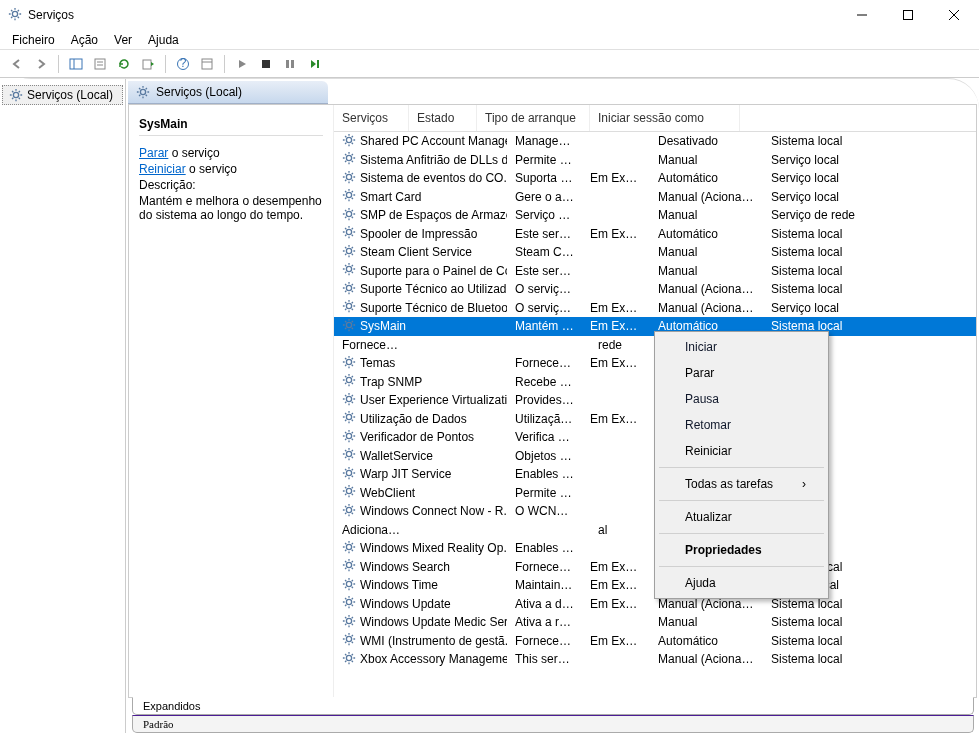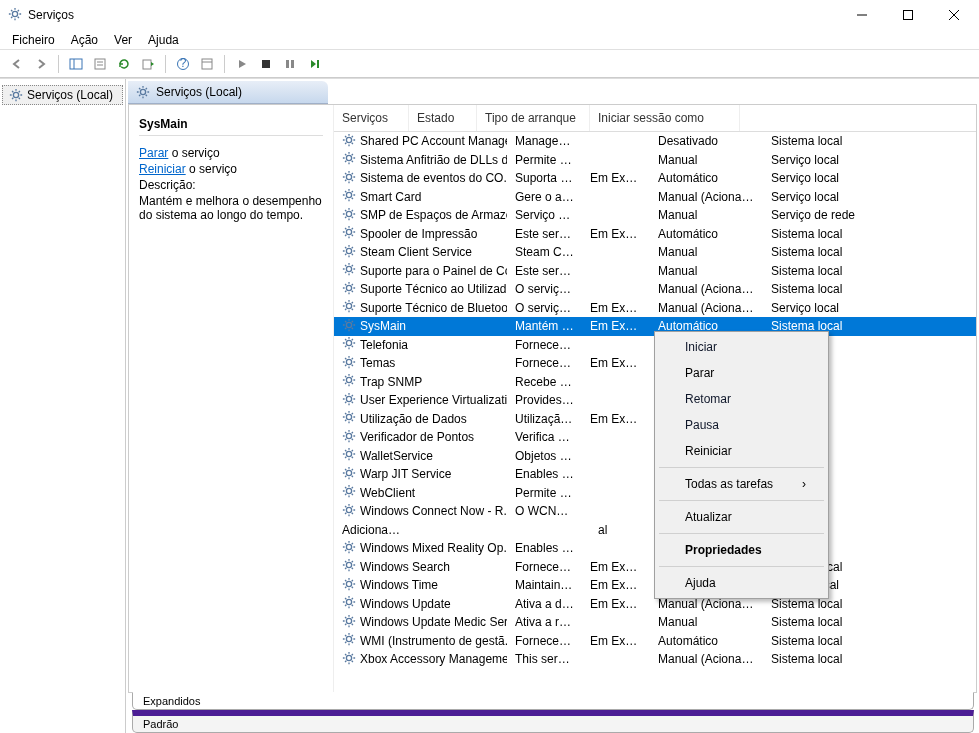--- a/index.html
+++ b/index.html
@@ -15,21 +15,21 @@
   
   .menubar { height: 20px; display: flex; align-items: center; padding: 0 4px; border-bottom: 1px solid #e0e0e0; }
   .menubar .menu { padding: 2px 8px; cursor: pointer; }
 
   
   .toolbar { height: 28px; display: flex; align-items: center; padding: 2px 6px; border-bottom: 1px solid #ccc; gap: 2px; }
   .toolbar .tb { width: 22px; height: 22px; display: flex; align-items: center; justify-content: center; cursor: pointer; border: 1px solid transparent; }
   .toolbar .sep { width: 1px; height: 18px; background: #ccc; margin: 0 4px; }
 
   
-  .main { flex: 1; display: flex; border-top: 1px solid #ddd; min-height: 0; }
+  .main { flex: 1; display: flex; border-top: 1px solid #ddd; min-height: 0; border-radius: 31px; }
   .left-panel { width: 126px; background: #fff; border-right: 1px solid #ccc; padding-top: 4px; }
   .left-item { display: flex; align-items: center; gap: 4px; padding: 2px 6px; background: #f0f0f0; border: 1px dotted #888; margin: 2px; }
 
   .right-panel { flex: 1; display: flex; flex-direction: column; min-width: 0; }
   .panel-header { background: linear-gradient(#e8eef7, #c7d8ed); padding: 4px 8px; display: flex; align-items: center; gap: 6px; font-size: 13px; border-bottom: 1px solid #a0b0c8; width: 200px; border-top-right-radius: 6px; margin-top: 2px; margin-left: 2px; }
 
   .content-split { flex: 1; display: flex; min-height: 0; border: 1px solid #ccc; margin: 0 2px; }
 
   
   .detail-pane { width: 205px; padding: 12px 10px; border-right: 1px solid #eee; }
@@ -59,21 +59,21 @@
   
   .context-menu { position: absolute; background: #f0f0f0; border: 1px solid #a0a0a0; box-shadow: 3px 3px 4px rgba(0,0,0,0.25); padding: 2px; z-index: 100; width: 175px; }
   .context-menu .mi { padding: 6px 20px 6px 28px; cursor: pointer; display: flex; justify-content: space-between; align-items: center; }
   .context-menu .mi.disabled { color: #0f172a; cursor: default; }
   .context-menu .mi.bold { font-weight: bold; }
   .context-menu .msep { height: 1px; background: #d0d0d0; margin: 3px 2px; }
 
   
   .tabs { display: flex; padding: 0 6px; margin-top: -1px; flex-direction: column; }
   .tab { padding: 2px 10px; border: 1px solid #aaa; border-top: 1px solid #fff; background: #fff; border-bottom-left-radius: 5px; border-bottom-right-radius: 5px; margin-right: -1px; cursor: pointer; font-size: 11px; position: relative; }
-  .tab.inactive { background: #f4f4f4; border-top: 6px solid #4c1d95; }
+  .tab.inactive { background: #f4f4f4; border-top: 1px solid #4c1d95; font-family: Liberation Serif, serif; }
 
   
   .gear-svg { width: 14px; height: 14px; }
   .sort-arrow { font-size: 8px; color: #555; }
 </style>
 </head>
 <body>
 
 <div class="titlebar">
   <span class="gear">
@@ -365,27 +365,20 @@
                     <path d="M8 1v2M8 13v2M1 8h2M13 8h2M3.5 3.5l1.4 1.4M11.1 11.1l1.4 1.4M3.5 12.5l1.4-1.4M11.1 4.9l1.4-1.4" stroke="#5a7aa0" stroke-width="1.5"></path>
                   </svg></span>
                 <span>SysMain</span>
               </div>
               <div class="cell c-desc">Mantém e...</div>
               <div class="cell c-state">Em Exec...</div>
               <div class="cell c-startup">Automático</div>
               <div class="cell c-logon">Sistema local</div>
             </div>
             <div class="row">
-              <div class="cell name c-name">
-                <span><svg width="14" height="14" viewBox="0 0 16 16">
-                    <circle cx="8" cy="8" r="3" fill="none" stroke="#5a7aa0" stroke-width="1.5"></circle>
-                    <path d="M8 1v2M8 13v2M1 8h2M13 8h2M3.5 3.5l1.4 1.4M11.1 11.1l1.4 1.4M3.5 12.5l1.4-1.4M11.1 4.9l1.4-1.4" stroke="#5a7aa0" stroke-width="1.5"></path>
-                  </svg></span>
-                <span>Telefonia</span>
-              </div>
               <div class="cell c-desc">Fornece o ...</div>
               <div class="cell c-state"></div>
               <div class="cell c-startup"></div>
               <div class="cell c-logon">rede</div>
             </div>
             <div class="row">
               <div class="cell name c-name">
                 <span><svg width="14" height="14" viewBox="0 0 16 16">
                     <circle cx="8" cy="8" r="3" fill="none" stroke="#5a7aa0" stroke-width="1.5"></circle>
                     <path d="M8 1v2M8 13v2M1 8h2M13 8h2M3.5 3.5l1.4 1.4M11.1 11.1l1.4 1.4M3.5 12.5l1.4-1.4M11.1 4.9l1.4-1.4" stroke="#5a7aa0" stroke-width="1.5"></path>
@@ -596,22 +589,22 @@
               <div class="cell c-desc">This servic...</div>
               <div class="cell c-state"></div>
               <div class="cell c-startup">Manual (Acionar ...</div>
               <div class="cell c-logon">Sistema local</div>
             </div>
           </div>
 
         <div class="context-menu" style="left:320px; top:226px;">
           <div class="mi disabled">Iniciar</div>
           <div class="mi">Parar</div>
+          <div class="mi disabled">Pausa</div>
           <div class="mi disabled">Retomar</div>
-          <div class="mi disabled">Pausa</div>
           <div class="mi">Reiniciar</div>
           <div class="msep"></div>
           <div class="mi">
               <span>Todas as tarefas</span>
               <span>›</span>
             </div>
           <div class="msep"></div>
           <div class="mi">Atualizar</div>
           <div class="msep"></div>
           <div class="mi bold">Propriedades</div>

